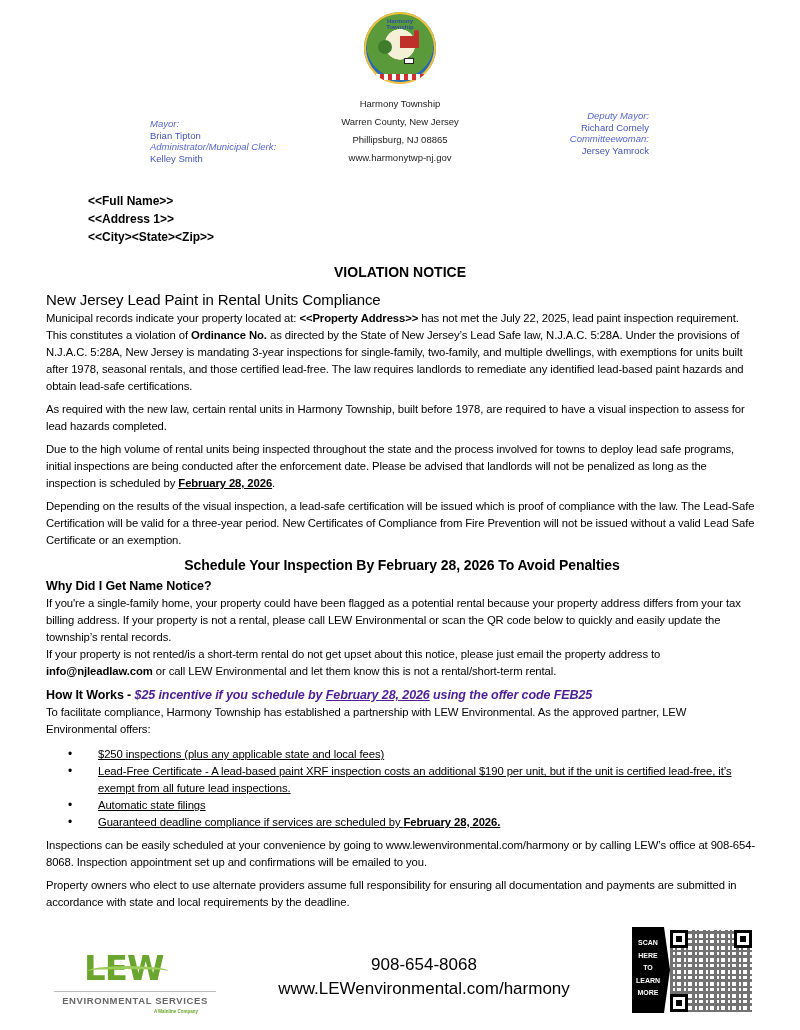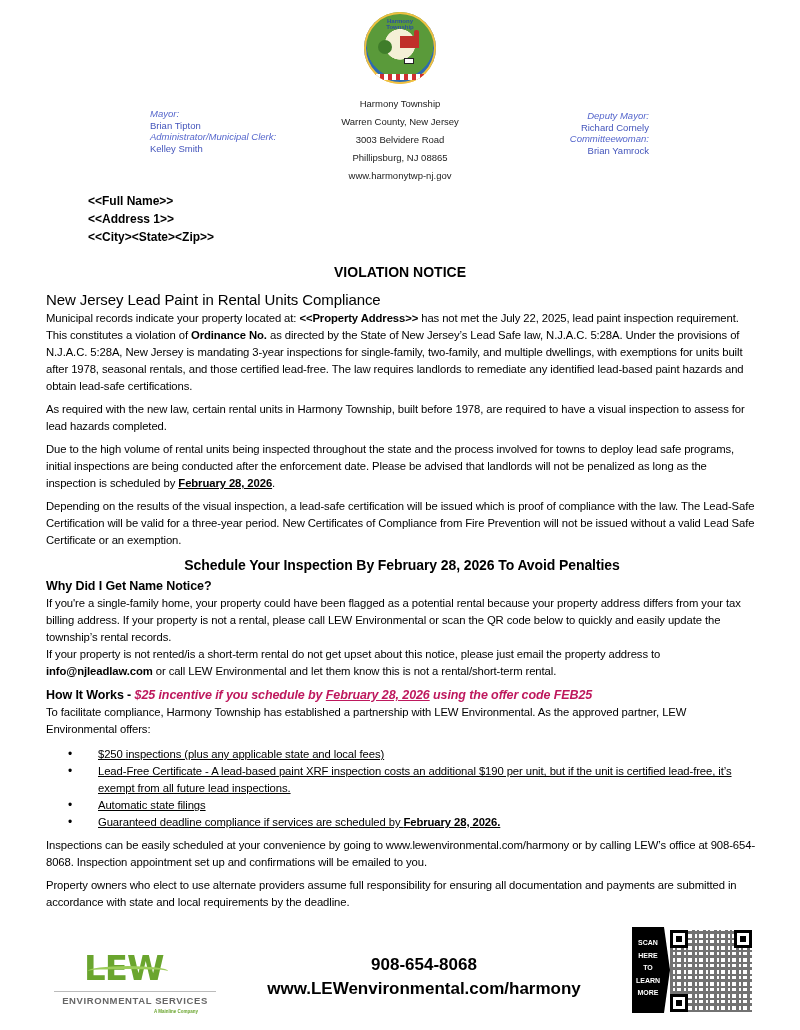--- a/index.html
+++ b/index.html
@@ -17,52 +17,52 @@
     overflow: hidden;
   }
   .seal .barn { position: absolute; left: 36px; top: 24px; width: 14px; height: 12px; background: #c0302a; }
   .seal .silo { position: absolute; left: 50px; top: 18px; width: 5px; height: 18px; background: #c0302a; border-radius: 2px 2px 0 0; }
   .seal .cow { position: absolute; left: 40px; top: 46px; width: 10px; height: 6px; background: #fff; border: 1px solid #222; }
   .seal .tree { position: absolute; left: 14px; top: 28px; width: 14px; height: 14px; border-radius: 50%; background: #3f7d2a; }
   .seal .stripe { position: absolute; left: 0; bottom: 4px; width: 100%; height: 6px;
     background: repeating-linear-gradient(90deg, #d03030 0 4px, #ffffff 4px 8px); }
   .seal .seal-text { position: absolute; left: 14px; top: 6px; width: 44px; font-size: 6px; color: #2d4fa0; text-align: center; font-weight: bold; }
 
-  .hdr-left { position: absolute; left: 150px; top: 108px; font-size: 9.5px; line-height: 11.5px; color: #4455bb; }
+  .hdr-left { position: absolute; left: 150px; top: 118px; font-size: 9.5px; line-height: 11.5px; color: #4455bb; }
   .hdr-left .role { font-style: italic; color: #5566cc; }
   .hdr-center { position: absolute; left: 300px; top: 95px; width: 200px; text-align: center; font-size: 9.5px; line-height: 18px; color: #222; }
   .hdr-right { position: absolute; left: 520px; top: 110px; width: 129px; text-align: right; font-size: 9.5px; line-height: 11.5px; color: #4455bb; }
   .hdr-right .role { font-style: italic; color: #5566cc; }
 
   
   .address { position: absolute; left: 88px; top: 192px; font-size: 12px; font-weight: bold; line-height: 18px; }
 
   
   .notice-title { position: absolute; left: 0; top: 264px; width: 800px; text-align: center; font-size: 14px; font-weight: bold; }
   .body { position: absolute; left: 46px; top: 290px; width: 712px; font-size: 11.3px; line-height: 17px; letter-spacing: -0.1px; }
   .body h2 { font-size: 15px; font-weight: normal; line-height: 20px; margin-bottom: 0; }
   .body p { margin-bottom: 6px; }
   .body h3.center { text-align: center; font-size: 14px; line-height: 20px; margin-top: 4px; margin-bottom: 2px; }
   .body h4 { font-size: 12.5px; font-weight: bold; line-height: 18px; }
-  .body .red { color: #be185d; font-style: italic; }
+  .body .red { color: #4c1d95; font-style: italic; }
   .body u { text-decoration: underline; }
   .body ul { list-style: none; margin: 8px 0 6px 0; }
   .body ul li { position: relative; padding-left: 52px; text-decoration: underline; }
   .body ul li::before { content: "\2022"; position: absolute; left: 22px; top: 0; font-size: 12px; }
   .gap-sm { margin-bottom: 0 !important; }
 
   
   .lew-logo { position: absolute; left: 54px; top: 948px; width: 162px; height: 66px; }
   .lew-letters { position: absolute; left: 30px; top: 0; font-size: 34px; font-weight: bold; color: #6aa52e; letter-spacing: -1px; font-family: "DejaVu Sans", sans-serif; }
   .lew-swoosh { position: absolute; left: 34px; top: 18px; width: 80px; height: 10px; border-top: 3px solid #9ccc5a; border-radius: 50% 50% 0 0; }
   .lew-rule { position: absolute; left: 0; top: 43px; width: 162px; height: 1px; background: #bbbbbb; }
   .lew-name { position: absolute; left: 0; top: 47px; width: 162px; text-align: center; font-size: 9.5px; font-weight: bold; color: #666; letter-spacing: 0.6px; }
   .lew-sub { position: absolute; left: 100px; top: 61px; font-size: 4.5px; color: #6aa52e; font-weight: bold; white-space: nowrap; }
 
-  .contact { position: absolute; left: 238px; top: 953px; width: 372px; text-align: center; font-weight: bold; }
+  .contact { position: absolute; left: 238px; top: 953px; width: 372px; text-align: center; font-weight: normal; }
   .contact .phone { font-size: 17px; line-height: 24px; }
   .contact .url { font-size: 17px; line-height: 24px; }
 
   .scan-box { position: absolute; left: 632px; top: 927px; width: 32px; height: 86px; background: #000; color: #fff;
     font-size: 7px; font-weight: bold; text-align: center; line-height: 12.5px; padding-top: 10px; }
   .scan-arrow { position: absolute; left: 664px; top: 927px; width: 0; height: 0;
     border-top: 43px solid transparent; border-bottom: 43px solid transparent; border-left: 6px solid #000; }
   .qr { position: absolute; left: 670px; top: 930px; width: 82px; height: 82px; background: #fff; }
   .qr .finder { position: absolute; width: 18px; height: 18px; border: 3px solid #000; background: #fff; }
   .qr .finder::after { content: ""; position: absolute; left: 3px; top: 3px; width: 6px; height: 6px; background: #000; }
@@ -89,30 +89,29 @@
   <div class="hdr-left">
     <div class="role">Mayor:</div>
     <div>Brian Tipton</div>
     <div class="role">Administrator/Municipal Clerk:</div>
     <div>Kelley Smith</div>
   </div>
 
   <div class="hdr-center">
     <div>Harmony Township</div>
     <div>Warren County, New Jersey</div>
-    <div>3003 Belvidere Road</div>
     <div>Phillipsburg, NJ  08865</div>
     <div>www.harmonytwp-nj.gov</div>
   </div>
 
   <div class="hdr-right">
     <div class="role">Deputy Mayor:</div>
     <div>Richard Cornely</div>
     <div class="role">Committeewoman:</div>
-    <div>Brian Yamrock</div>
+    <div>Jersey Yamrock</div>
   </div>
 
   <div class="address">
     <div>&lt;&lt;Full Name&gt;&gt;</div>
     <div>&lt;&lt;Address 1&gt;&gt;</div>
     <div>&lt;&lt;City&gt;&lt;State&gt;&lt;Zip&gt;&gt;</div>
   </div>
 
   <div class="notice-title">VIOLATION NOTICE</div>
 

